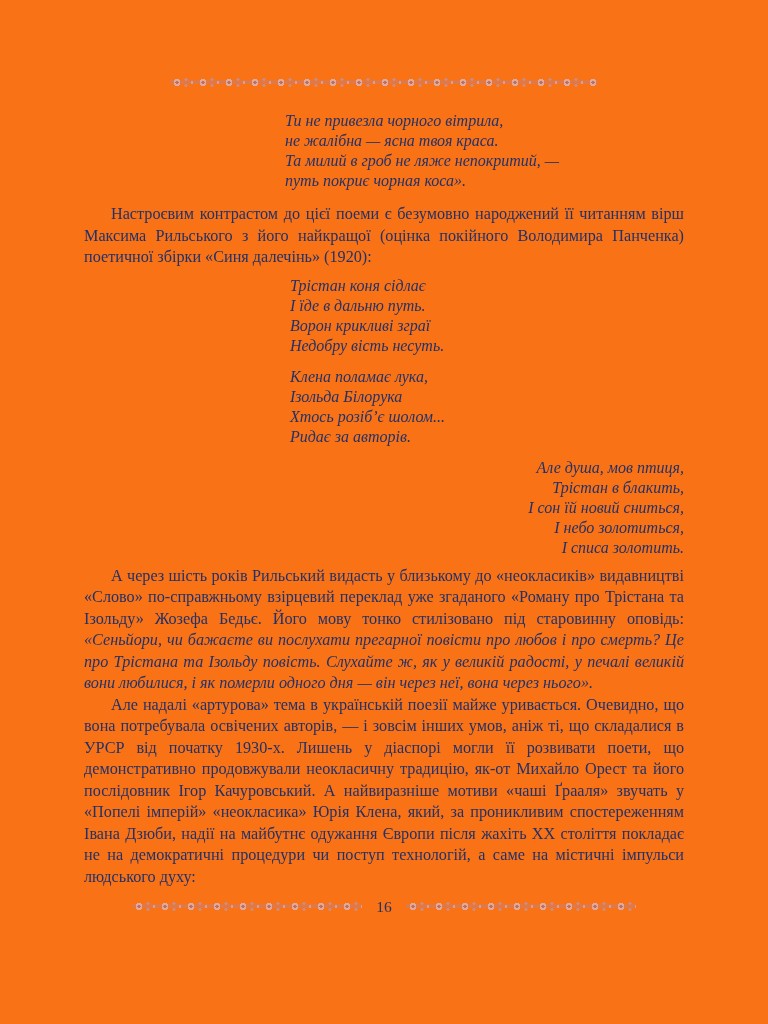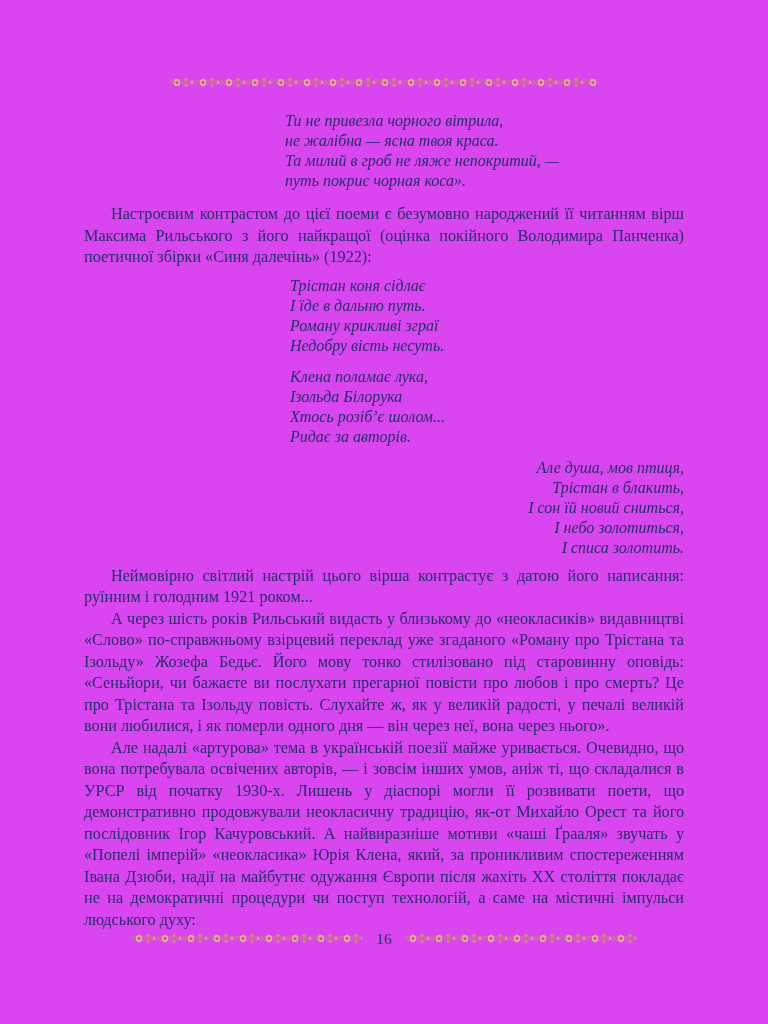--- a/index.html
+++ b/index.html
@@ -5,21 +5,21 @@
   html, body {
     margin: 0;
     padding: 0;
     background: #ffffff;
   }
   .page {
     width: 768px;
     height: 1024px;
     box-sizing: border-box;
     margin: 0 auto;
-    background: #d946ef;
+    background: #f97316;
     color: #223169;
     font-family: "Liberation Serif", "DejaVu Serif", serif;
     padding: 76px 84px 110px 84px;
     display: flex;
     flex-direction: column;
     overflow: hidden;
   }
 
   
   .ornament {
@@ -63,20 +63,21 @@
   }
 
   p.para {
     margin: 0;
     font-size: 16.2px;
     line-height: 21.5px;
     text-align: justify;
     text-indent: 27px;
   }
   .italic-quote {
+    font-style: italic;
   }
 
   .footer {
     margin-top: auto;
     flex: 0 0 auto;
     display: flex;
     align-items: center;
     justify-content: center;
     gap: 14px;
   }
@@ -96,45 +97,44 @@
 
   <div class="ornament ornament-top"></div>
 
   <div class="verse epigraph">
     <div class="verse-line">Ти не привезла чорного вітрила,</div>
     <div class="verse-line">не жалібна — ясна твоя краса.</div>
     <div class="verse-line">Та милий в гроб не ляже непокритий, —</div>
     <div class="verse-line">путь покриє чорная коса».</div>
   </div>
 
-  <p class="para">Настроєвим контрастом до цієї поеми є безумовно народжений її читанням вірш Максима Рильського з його найкращої (оцінка покійного Володимира Панченка) поетичної збірки «Синя далечінь» (1922):</p>
+  <p class="para">Настроєвим контрастом до цієї поеми є безумовно народжений її читанням вірш Максима Рильського з його найкращої (оцінка покійного Володимира Панченка) поетичної збірки «Синя далечінь» (1920):</p>
 
   <div class="verse rylsky">
     <div class="stanza">
       <div class="verse-line">Трістан коня сідлає</div>
       <div class="verse-line">І їде в дальню путь.</div>
-      <div class="verse-line">Роману крикливі зграї</div>
+      <div class="verse-line">Ворон крикливі зграї</div>
       <div class="verse-line">Недобру вість несуть.</div>
     </div>
     <div class="stanza">
       <div class="verse-line">Клена поламає лука,</div>
       <div class="verse-line">Ізольда Білорука</div>
       <div class="verse-line">Хтось розіб’є шолом...</div>
       <div class="verse-line">Ридає за авторів.</div>
     </div>
     <div class="stanza">
       <div class="verse-line">Але душа, мов птиця,</div>
       <div class="verse-line">Трістан в блакить,</div>
       <div class="verse-line">І сон їй новий сниться,</div>
       <div class="verse-line">І небо золотиться,</div>
       <div class="verse-line">І списа золотить.</div>
     </div>
   </div>
 
-  <p class="para">Неймовірно світлий настрій цього вірша контрастує з датою його написання: руїнним і голодним 1921 роком...</p>
 
   <p class="para"><span>А через шість років Рильський видасть у близькому до «неокласиків» видавництві «Слово» по-справжньому взірцевий переклад уже згаданого «Роману про Трістана та Ізольду» Жозефа Бедьє. Його мову тонко стилізовано під старовинну оповідь: </span><span class="italic-quote">«Сеньйори, чи бажаєте ви послухати прегарної повісти про любов і про смерть? Це про Трістана та Ізольду повість. Слухайте ж, як у великій радості, у печалі великій вони любилися, і як померли одного дня — він через неї, вона через нього».</span></p>
 
   <p class="para">Але надалі «артурова» тема в українській поезії майже уривається. Очевидно, що вона потребувала освічених авторів, — і зовсім інших умов, аніж ті, що складалися в УРСР від початку 1930-х. Лишень у діаспорі могли її розвивати поети, що демонстративно продовжували неокласичну традицію, як-от Михайло Орест та його послідовник Ігор Качуровський. А найвиразніше мотиви «чаші Ґрааля» звучать у «Попелі імперій» «неокласика» Юрія Клена, який, за проникливим спостереженням Івана Дзюби, надії на майбутнє одужання Європи після жахіть ХХ століття покладає не на демократичні процедури чи поступ технологій, а саме на містичні імпульси людського духу:</p>
 
   <div class="footer">
     <div class="ornament"></div>
     <span class="page-number">16</span>
     <div class="ornament"></div>
   </div>

